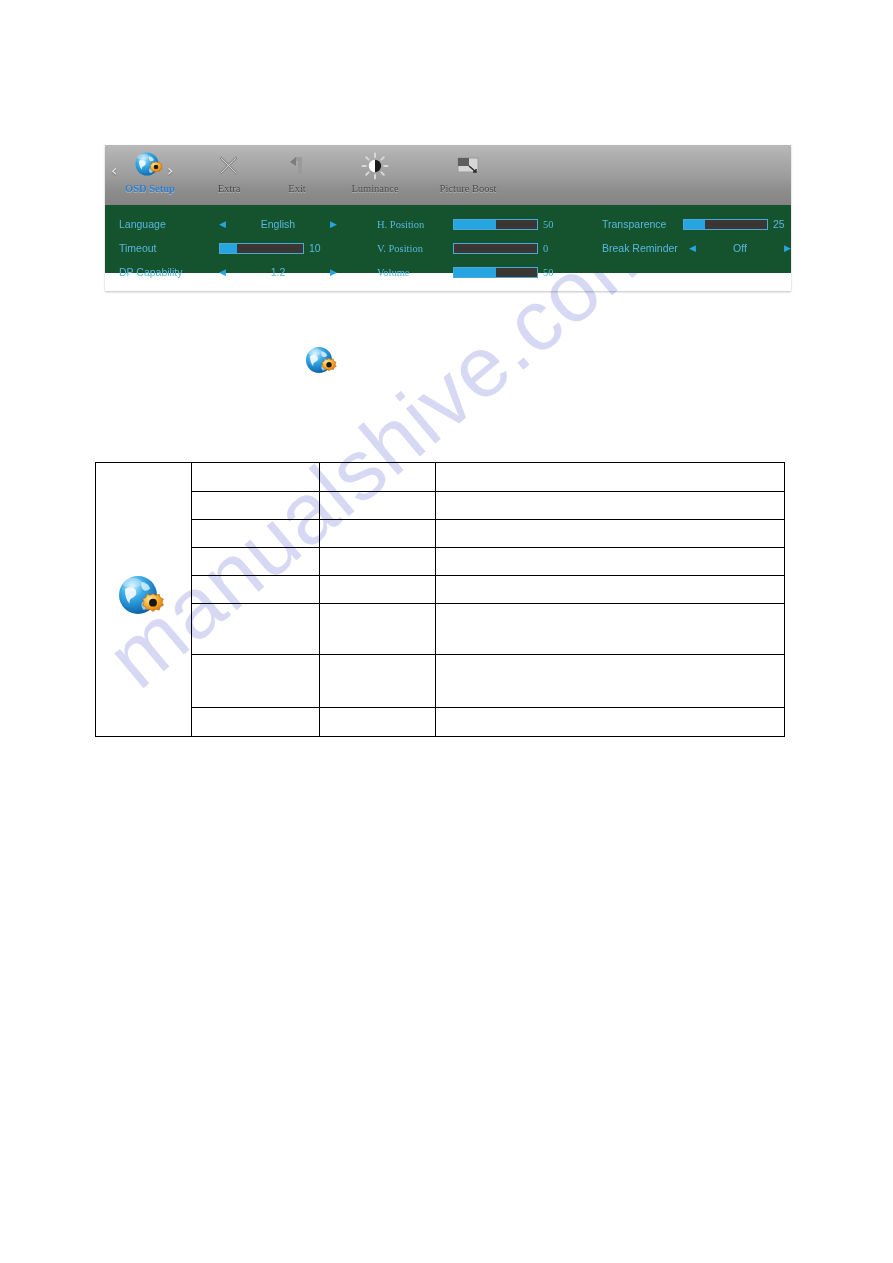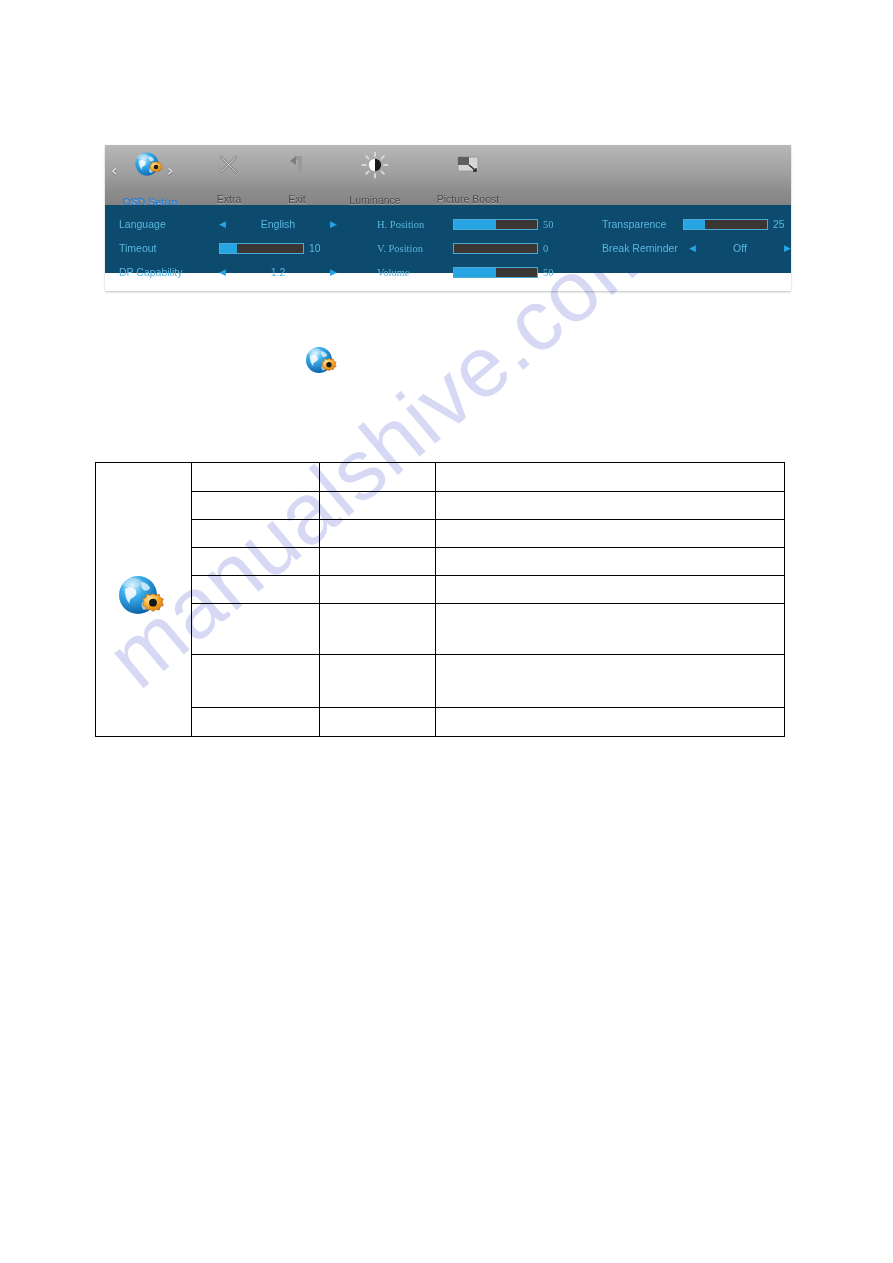--- a/index.html
+++ b/index.html
@@ -48,21 +48,21 @@
     position: relative;
     height: 60px;
     background: linear-gradient(to bottom,
       #b9b9b9 0%, #aeaeae 18%, #9d9d9d 52%, #8d8d8d 75%, #848484 100%);
     display: flex;
     align-items: stretch;
   }
   .osd-body {
     position: relative;
     height: 68px;
-    background: #0c4a6e;
+    background: #14532d;
   }
 
   
   .mi {
     position: relative;
     display: flex;
     flex-direction: column;
     align-items: center;
     justify-content: flex-start;
     padding-top: 6px;
@@ -70,23 +70,24 @@
   }
   .mi-icon {
     height: 30px;
     display: flex;
     align-items: center;
     justify-content: center;
   }
   .mi-label {
     font-size: 10.5px;
     color: #4a4a4a;
-    margin-top: 15px;
+    margin-top: 2px;
     text-shadow: 0 1px 0 rgba(255,255,255,.35);
     white-space: nowrap;
+    font-family: Liberation Serif, serif;
   }
   .mi.active .mi-label { color: #2a7fd4; font-weight: bold; }
 
   .mi-first { width: 90px; }
   .nav-arrow {
     position: absolute;
     top: 18px;
     font-size: 16px;
     color: #e6e6e6;
     text-shadow: 0 1px 1px rgba(0,0,0,.35);

